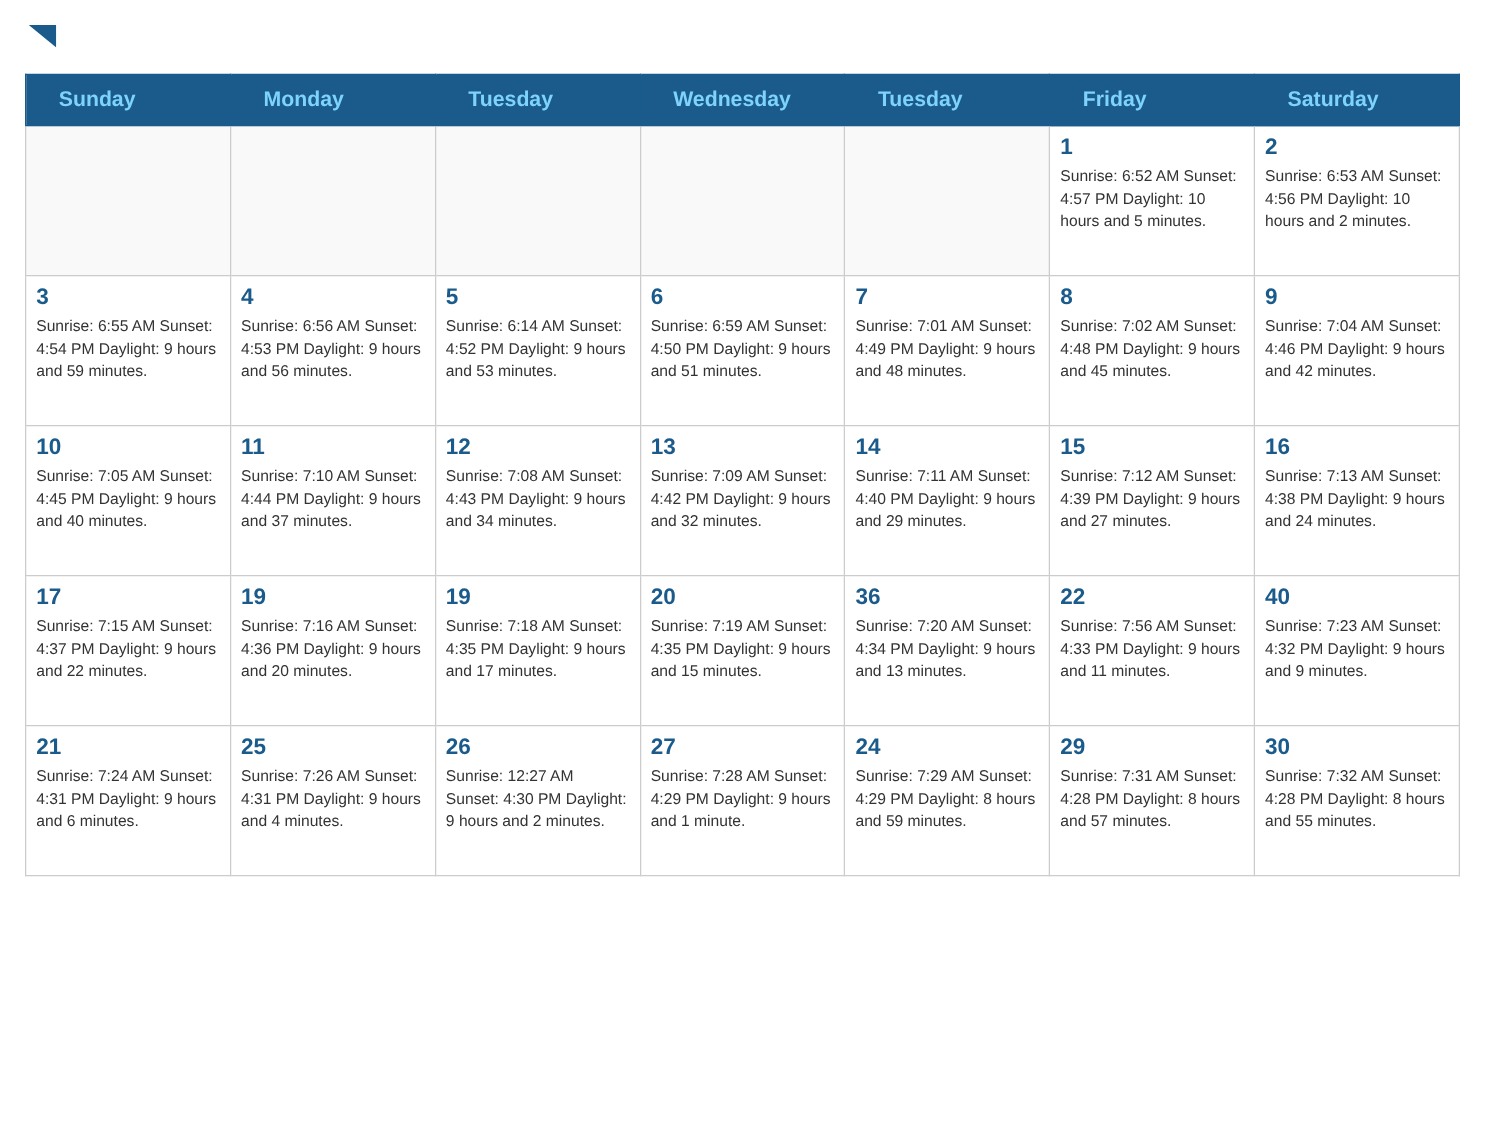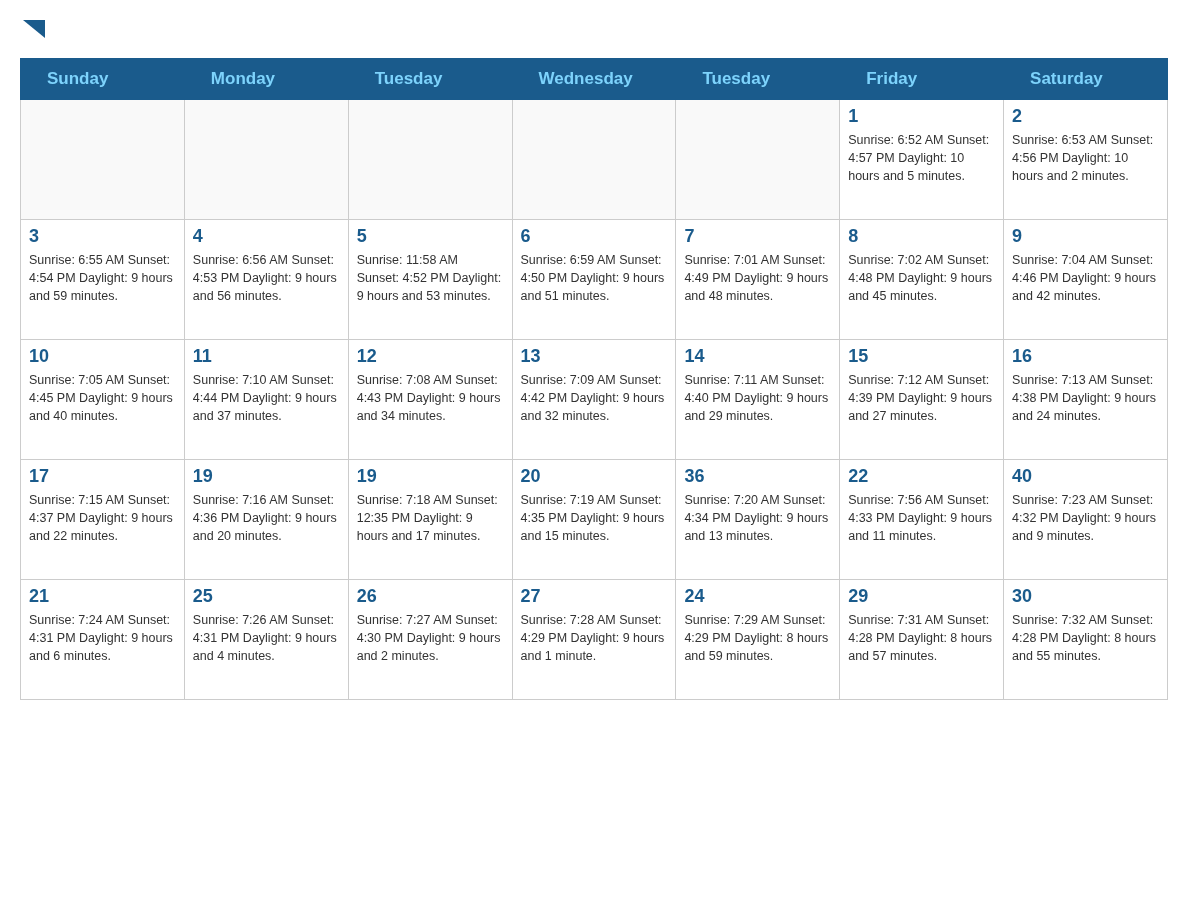--- a/index.html
+++ b/index.html
@@ -163,21 +163,21 @@
         </td>
         <td>
           <span class="day-number">4</span>
           <div class="day-info">Sunrise: 6:56 AM
 Sunset: 4:53 PM
 Daylight: 9 hours
 and 56 minutes.</div>
         </td>
         <td>
           <span class="day-number">5</span>
-          <div class="day-info">Sunrise: 11:58 AM
+          <div class="day-info">Sunrise: 6:14 AM
 Sunset: 4:52 PM
 Daylight: 9 hours
 and 53 minutes.</div>
         </td>
         <td>
           <span class="day-number">6</span>
           <div class="day-info">Sunrise: 6:59 AM
 Sunset: 4:50 PM
 Daylight: 9 hours
 and 51 minutes.</div>
@@ -266,21 +266,21 @@
         <td>
           <span class="day-number">19</span>
           <div class="day-info">Sunrise: 7:16 AM
 Sunset: 4:36 PM
 Daylight: 9 hours
 and 20 minutes.</div>
         </td>
         <td>
           <span class="day-number">19</span>
           <div class="day-info">Sunrise: 7:18 AM
-Sunset: 12:35 PM
+Sunset: 4:35 PM
 Daylight: 9 hours
 and 17 minutes.</div>
         </td>
         <td>
           <span class="day-number">20</span>
           <div class="day-info">Sunrise: 7:19 AM
 Sunset: 4:35 PM
 Daylight: 9 hours
 and 15 minutes.</div>
         </td>
@@ -316,21 +316,21 @@
         </td>
         <td>
           <span class="day-number">25</span>
           <div class="day-info">Sunrise: 7:26 AM
 Sunset: 4:31 PM
 Daylight: 9 hours
 and 4 minutes.</div>
         </td>
         <td>
           <span class="day-number">26</span>
-          <div class="day-info">Sunrise: 7:27 AM
+          <div class="day-info">Sunrise: 12:27 AM
 Sunset: 4:30 PM
 Daylight: 9 hours
 and 2 minutes.</div>
         </td>
         <td>
           <span class="day-number">27</span>
           <div class="day-info">Sunrise: 7:28 AM
 Sunset: 4:29 PM
 Daylight: 9 hours
 and 1 minute.</div>

